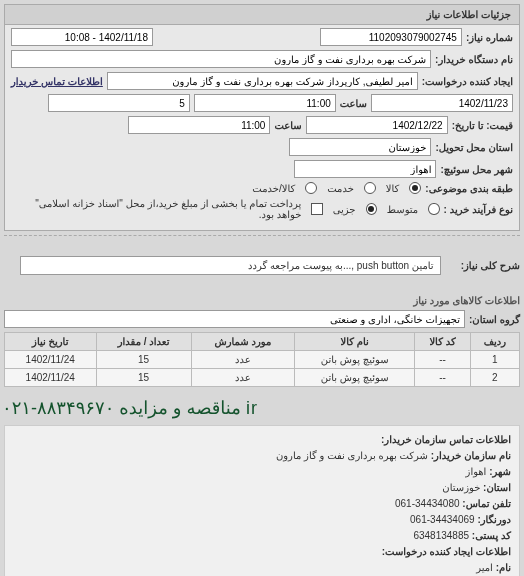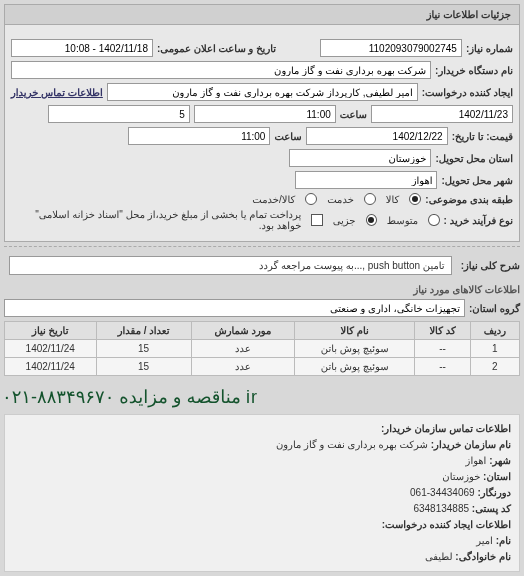--- a/index.html
+++ b/index.html
@@ -14,21 +14,21 @@
 .panel {
   background: #e8e8e8;
   border: 1px solid #aaa;
   margin: 4px;
   padding: 6px;
 }
 .panel-header {
   background: #d0d0d0;
   padding: 4px 8px;
   font-weight: bold;
-  margin: -6px -6px 14px -6px;
+  margin: -6px -6px 3px -6px;
   border-bottom: 1px solid #aaa;
 }
 .row {
   display: flex;
   align-items: center;
   margin-bottom: 4px;
   gap: 4px;
 }
 .label {
   font-weight: bold;
@@ -112,21 +112,20 @@
 </head>
 <body>
 
 <div class="panel">
   <div class="panel-header">جزئیات اطلاعات نیاز</div>
 
   <div class="row">
     <span class="label">شماره نیاز:</span>
     <input class="field med" value="1102093079002745" style="">
     <span class="spacer"></span>
-    <span class="label">تاریخ و ساعت اعلان عمومی:</span>
     <input class="field med" value="1402/11/18 - 10:08" style="">
   </div>
 
   <div class="row">
     <span class="label">نام دستگاه خریدار:</span>
     <input class="field" value="شرکت بهره برداری نفت و گاز مارون" style="">
   </div>
 
   <div class="row">
     <span class="label">ایجاد کننده درخواست:</span>
@@ -148,21 +147,21 @@
     <span class="label">ساعت</span>
     <input class="field short" style="flex: 0 0 50px;" value="11:00">
   </div>
 
   <div class="row">
     <span class="label">استان محل تحویل:</span>
     <input class="field med" value="خوزستان" style="">
   </div>
 
   <div class="row">
-    <span class="label">شهر محل تحویل:</span>
+    <span class="label">شهر محل سوئیچ:</span>
     <input class="field med" value="اهواز" style="">
   </div>
 
   <div class="row">
     <span class="label">طبقه بندی موضوعی:</span>
     <div class="radio-group">
       <span class="radio checked"></span>
       <span>کالا</span>
       <span class="radio"></span>
       <span>خدمت</span>
@@ -181,21 +180,21 @@
       <span class="checkbox"></span>
       <span>پرداخت تمام یا بخشی از مبلغ خرید،از محل "اسناد خزانه اسلامی" خواهد بود.</span>
     </div>
   </div>
 </div>
 
 <hr class="sep">
 
 <div class="row" style="margin:4px">
   <span class="label">شرح کلی نیاز:</span>
-  <div class="textbox" style="flex:1;margin:5px">تامین push button ,...به پیوست مراجعه گردد</div>
+  <div class="textbox" style="flex:1;margin:16px">تامین push button ,...به پیوست مراجعه گردد</div>
 </div>
 
 <div class="section-title">اطلاعات کالاهای مورد نیاز</div>
 
 <div class="row" style="margin:4px">
   <span class="label">گروه استان:</span>
   <input class="field" value="تجهیزات خانگی، اداری و صنعتی" style="">
 </div>
 
 <table>
@@ -229,19 +228,20 @@
   </tbody>
 </table>
 
 <div class="watermark">۰۲۱-۸۸۳۴۹۶۷۰ مناقصه و مزایده ir</div>
 
 <div class="info-block">
   <div class="il">اطلاعات تماس سازمان خریدار:</div>
   <div><span class="il">نام سازمان خریدار:</span> <span>شرکت بهره برداری نفت و گاز مارون</span></div>
   <div><span class="il">شهر:</span> <span>اهواز</span></div>
   <div><span class="il">استان:</span> <span>خوزستان</span></div>
+  <div><span class="il">تلفن تماس:</span> <span>34434080-061</span></div>
   <div><span class="il">دورنگار:</span> <span>34434069-061</span></div>
   <div><span class="il">کد پستی:</span> <span>6348134885</span></div>
   <div class="il">اطلاعات ایجاد کننده درخواست:</div>
   <div><span class="il">نام:</span> <span>امیر</span></div>
   <div><span class="il">نام خانوادگی:</span> <span>لطیفی</span></div>
 
 </div>
 
 </body></html>

